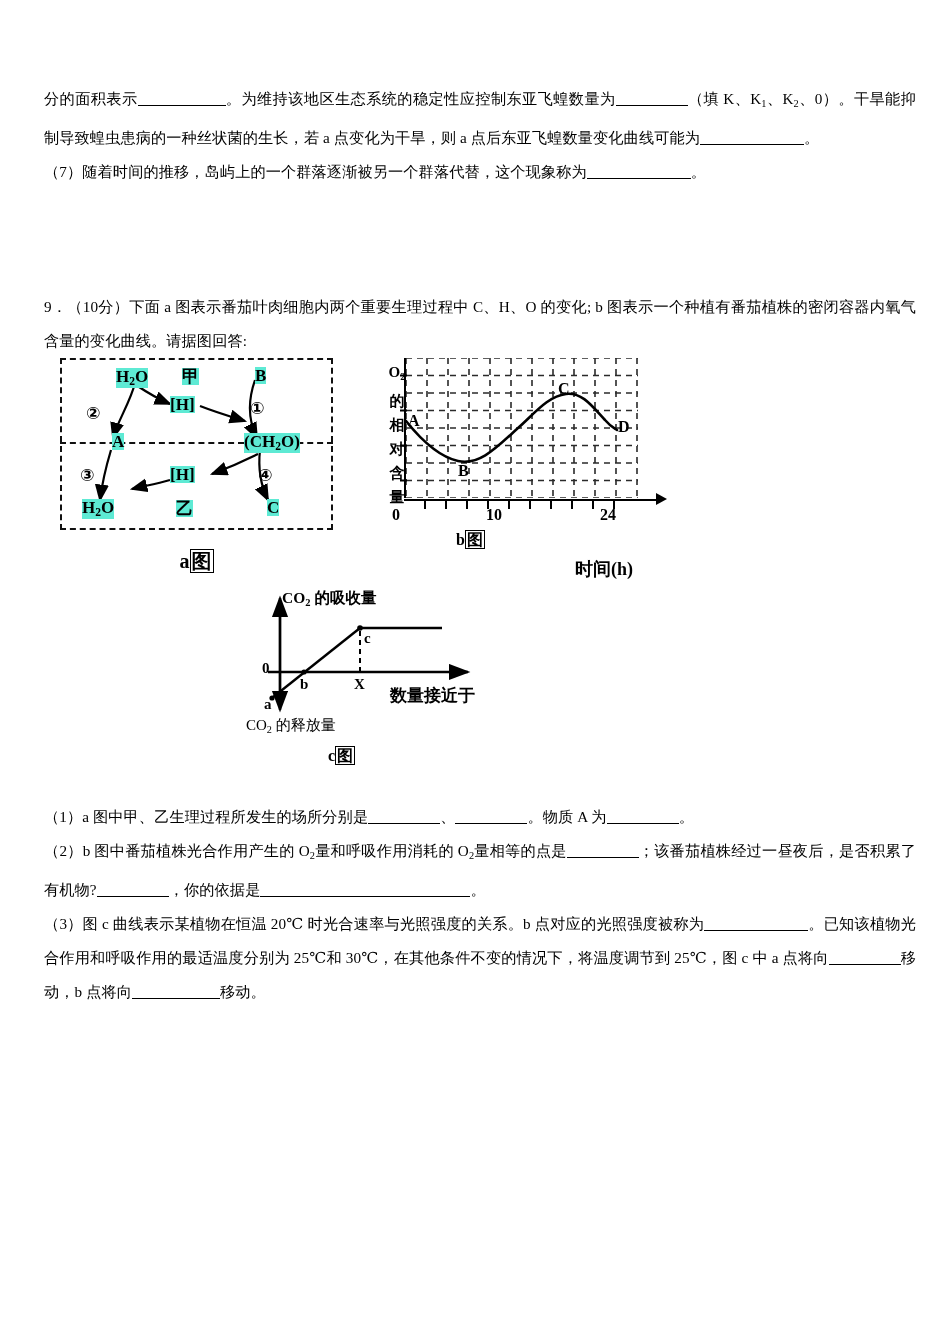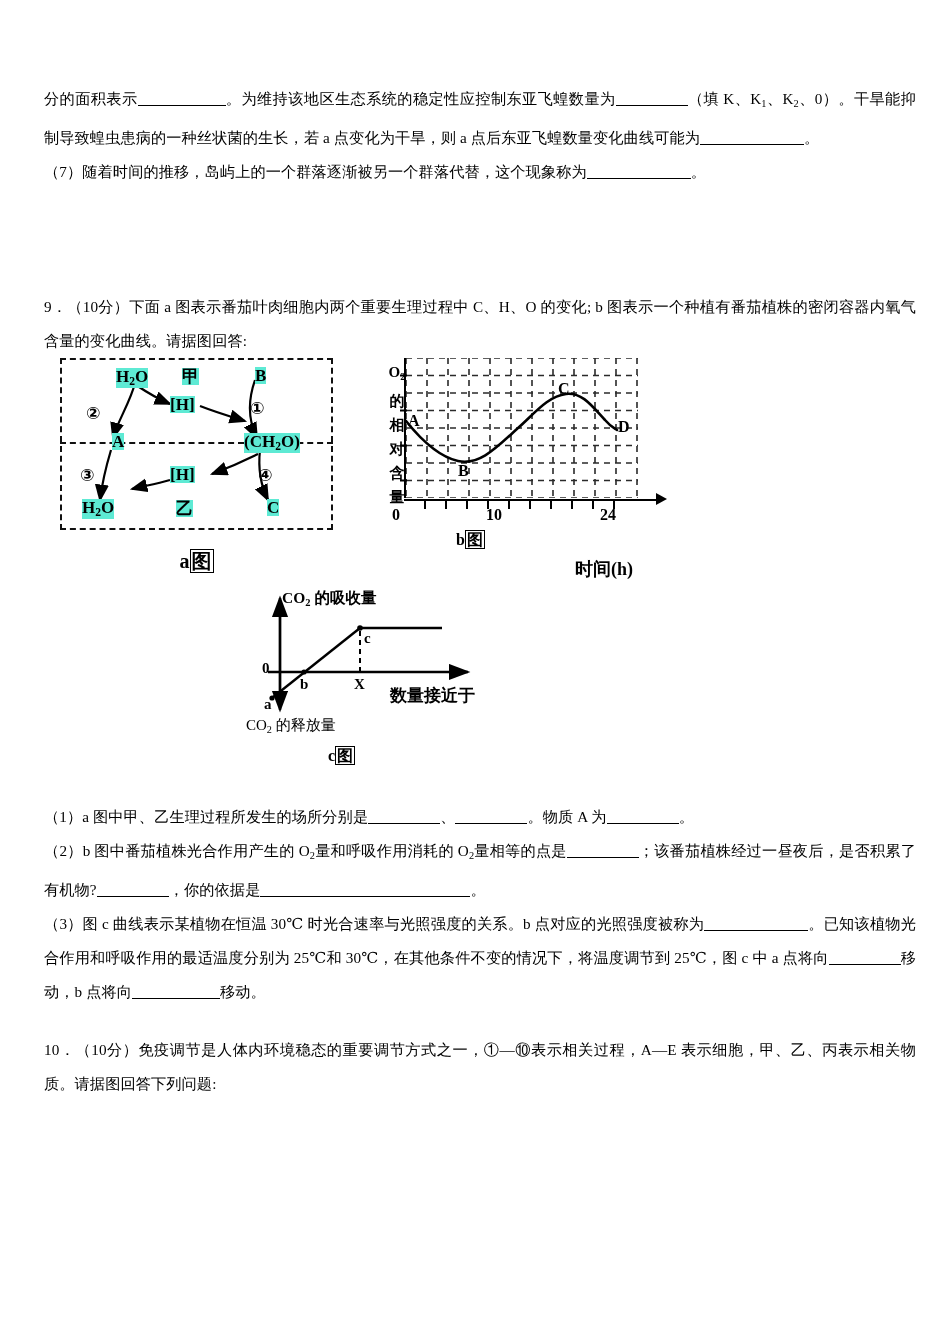--- a/index.html
+++ b/index.html
@@ -422,23 +422,18 @@
   <div class="textcol" style="top:800px;">
     <p class="q">
       <span>（1）a 图中甲、乙生理过程所发生的场所分别是</span><span class="blank bl-m"></span><span>、</span><span class="blank bl-m"></span><span>。物质 A 为</span><span class="blank bl-m"></span><span>。</span>
     </p>
 
     <p class="q">
       <span>（2）b 图中番茄植株光合作用产生的 O</span><sub>2</sub><span>量和呼吸作用消耗的 O</span><sub>2</sub><span>量相等的点是</span><span class="blank bl-m"></span><span>；该番茄植株经过一昼夜后，是否积累了有机物?</span><span class="blank bl-m"></span><span>，你的依据是</span><span class="blank bl-xxl"></span><span>。</span>
     </p>
 
     <p class="q">
-      <span>（3）图 c 曲线表示某植物在恒温 30℃ 时光合速率与光照强度的关系。b 点对应的光照强度被称为</span><span class="blank bl-xl"></span><span>。已知该植物光合作用和呼吸作用的最适温度分别为 25℃和 30℃，在其他条件不变的情况下，将温度调节到 25℃，图 c 中 a 点将向</span><span class="blank bl-m"></span><span>移动，b 点将向</span><span class="blank bl-l"></span><span>移动。</span>
+      <span>（3）图 c 曲线表示某植物在恒温 20℃ 时光合速率与光照强度的关系。b 点对应的光照强度被称为</span><span class="blank bl-xl"></span><span>。已知该植物光合作用和呼吸作用的最适温度分别为 25℃和 30℃，在其他条件不变的情况下，将温度调节到 25℃，图 c 中 a 点将向</span><span class="blank bl-m"></span><span>移动，b 点将向</span><span class="blank bl-l"></span><span>移动。</span>
     </p>
   </div>
 
-  <div class="textcol" style="top:1033px;">
-    <p class="q">
-      <span class="num">10．</span><span class="num">（10分）</span><span>免疫调节是人体内环境稳态的重要调节方式之一，①—⑩表示相关过程，A—E 表示细胞，甲、乙、丙表示相关物质。请据图回答下列问题:</span>
-    </p>
-  </div>
 
 </div>
 
 </body></html>

